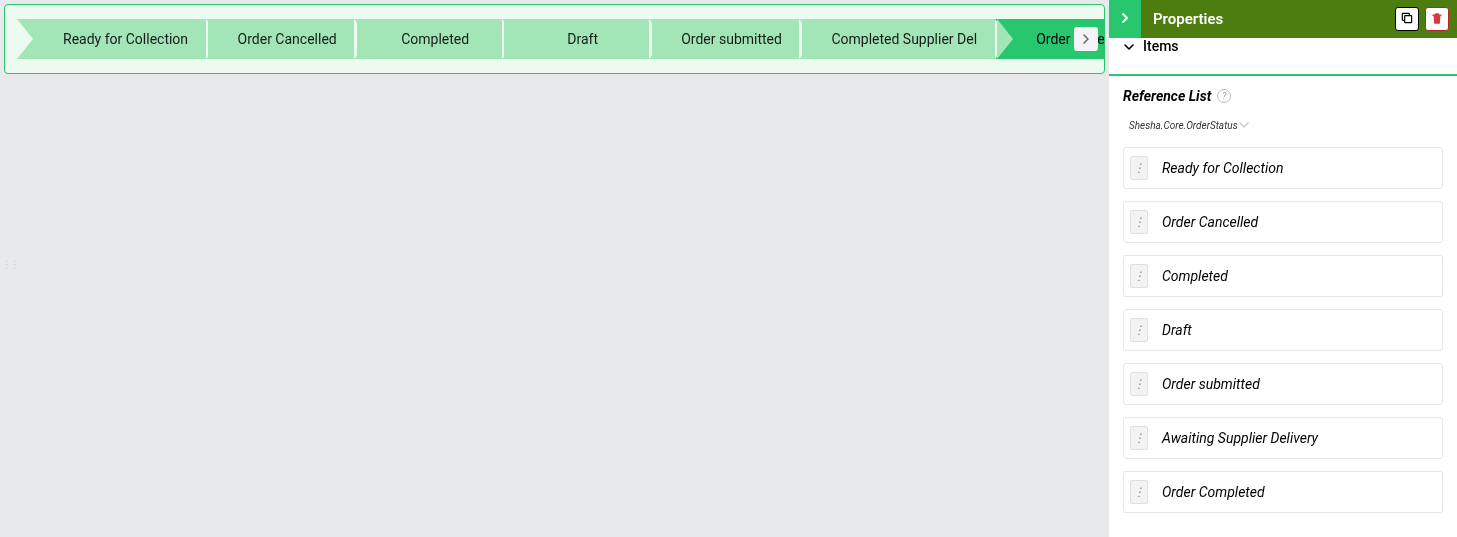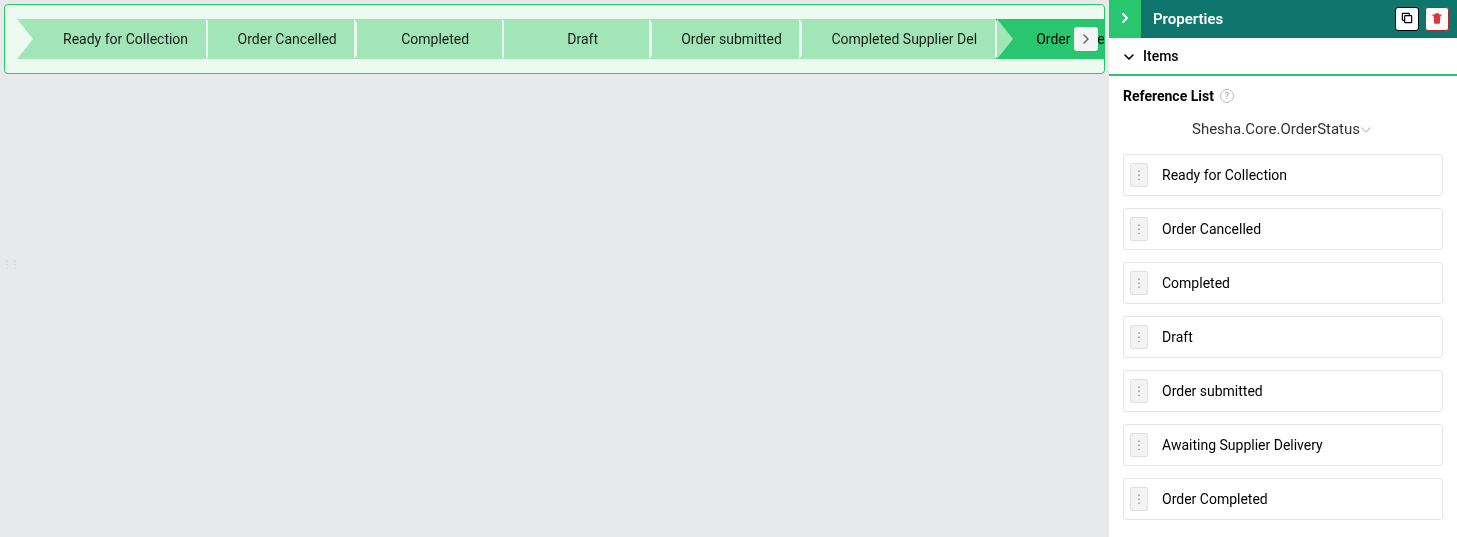--- a/index.html
+++ b/index.html
@@ -109,21 +109,21 @@
       width: 348px;
       flex: 0 0 348px;
       background: #fff;
       display: flex;
       flex-direction: column;
       height: 537px;
       position: relative;
     }
 
     .properties-header {
-      background: #0f766e;
+      background: #4d7c0f;
       color: #fff;
       height: 38px;
       display: flex;
       align-items: center;
       position: relative;
     }
     .collapse-btn {
       width: 32px;
       height: 38px;
       background: #28c76f;
@@ -154,33 +154,34 @@
       justify-content: center;
       cursor: pointer;
     }
     .icon-btn.danger { border-color: #b02a2a; }
     .icon-btn.danger svg { color: #d9363e; }
     .icon-btn svg { width: 14px; height: 14px; }
 
     .section-header {
       height: 38px;
       display: flex;
-      align-items: center;
-      padding: 12px 14px;
+      align-items: flex-start;
+      padding: 0 14px;
       gap: 8px;
       border-bottom: 2px solid #28c76f;
       cursor: pointer;
       font-weight: 500;
       color: #000;
     }
 
     .panel-body {
       padding: 12px 14px 20px 14px;
       overflow-y: auto;
       flex: 1;
+      font-style: italic;
     }
 
     .field-label {
       font-weight: 700;
       font-size: 14px;
       display: flex;
       align-items: center;
       gap: 6px;
       margin-bottom: 12px;
       color: #000;
@@ -194,25 +195,25 @@
       align-items: center;
       justify-content: center;
       font-size: 9px;
       color: #999;
       font-weight: 400;
     }
 
     .select-row {
       display: flex;
       align-items: center;
-      justify-content: center;
+      justify-content: flex-start;
       padding: 4px 8px 16px 6px;
       color: #333;
       cursor: pointer;
-      font-size: 15px;
+      font-size: 10px;
       margin-top: 8px;
     }
     .select-row .caret { color: #bbb; }
 
     .list-item {
       border: 1px solid #e6e6e6;
       border-radius: 3px;
       height: 42px;
       display: flex;
       align-items: center;

